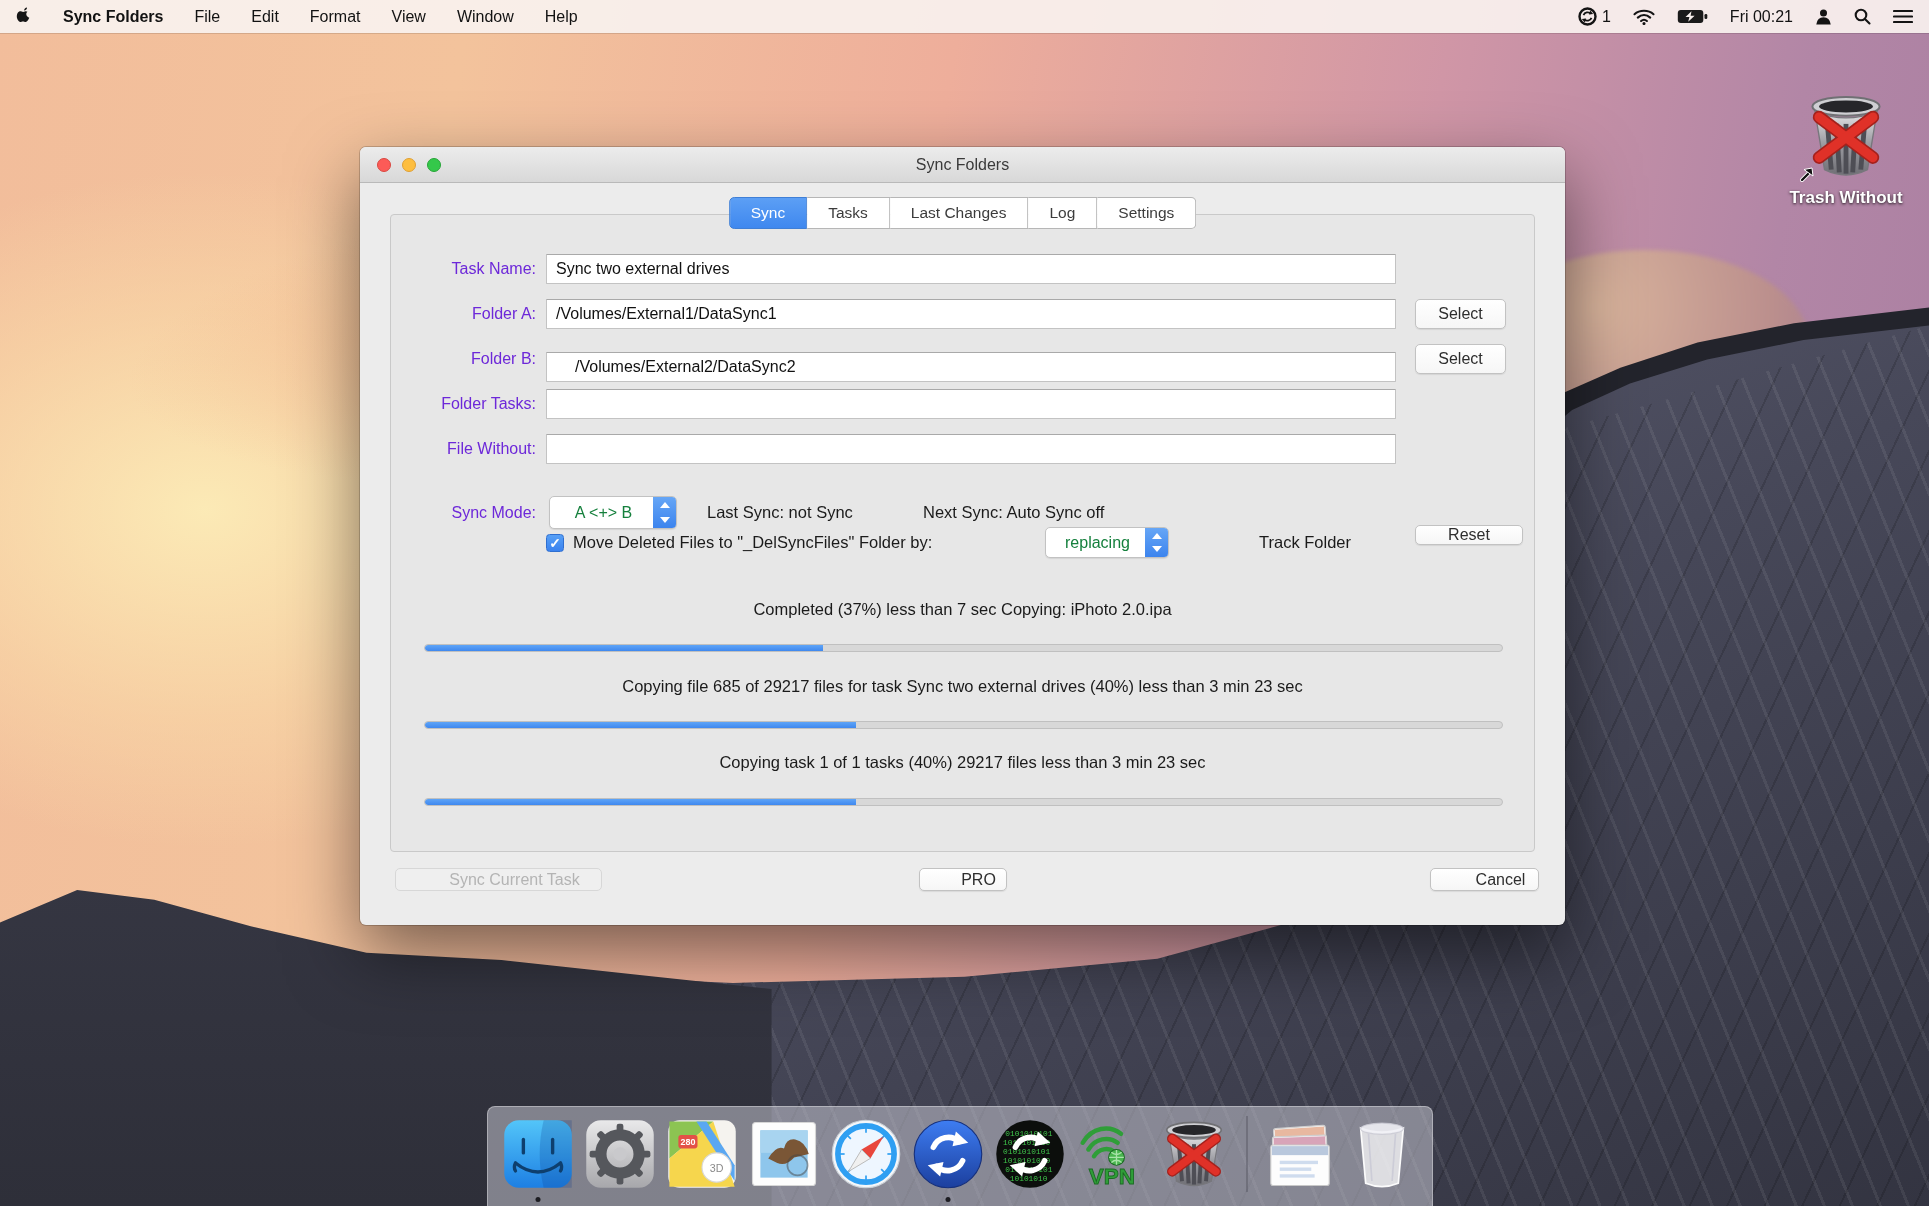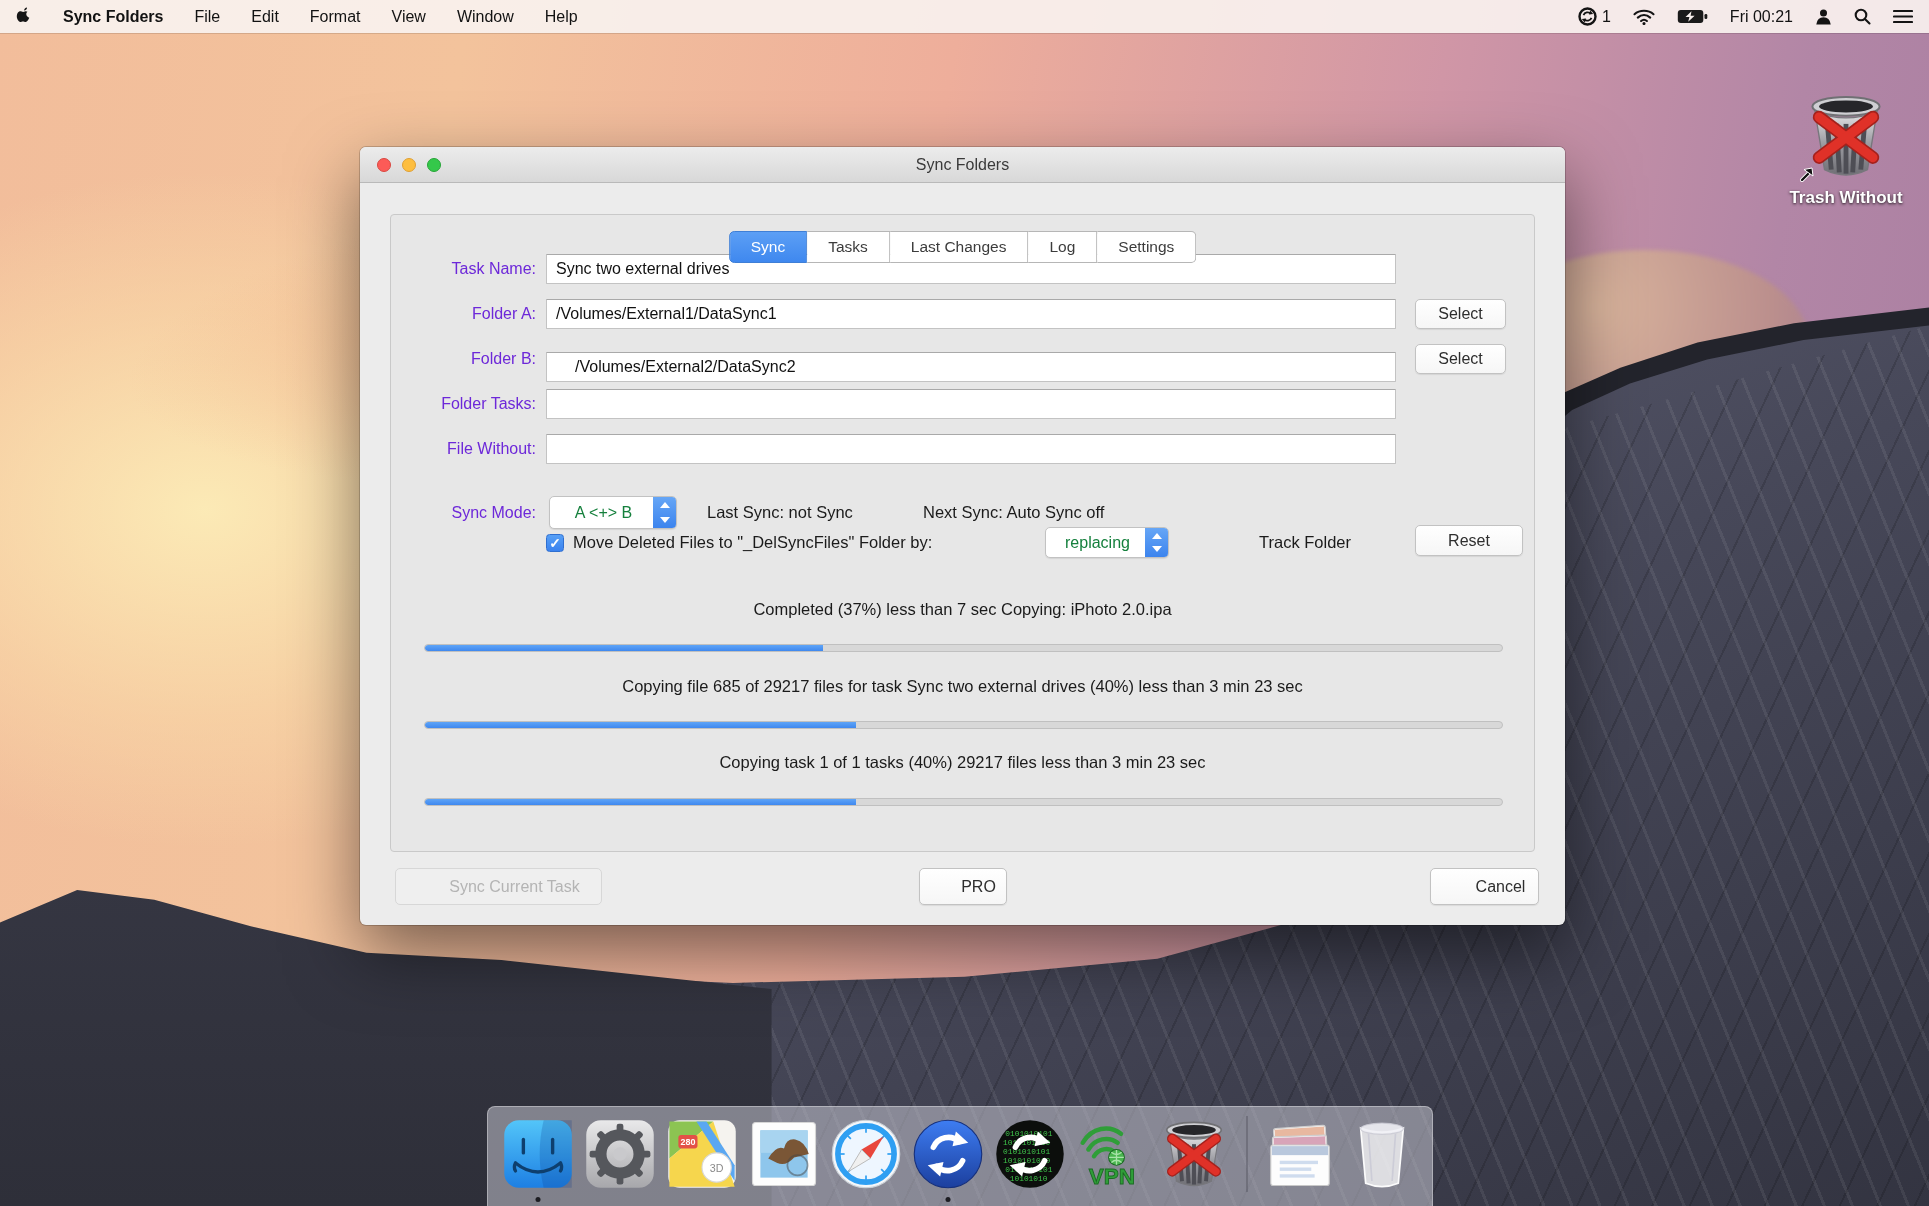--- a/index.html
+++ b/index.html
@@ -55,21 +55,21 @@
     background:linear-gradient(#ececec,#d8d8d8); border-bottom:1px solid #b9b9b9; }
   .titlebar .title { text-align:center; line-height:36px; font-size:16px; color:#3a3a3a; }
   .lights { position:absolute; left:17px; top:11px; display:flex; gap:11px; }
   .light { width:14px; height:14px; border-radius:50%; }
   .light.red    { background:#fc5b57; border:1px solid #d94841; }
   .light.yellow { background:#fdbe40; border:1px solid #dfa035; }
   .light.green  { background:#34c84a; border:1px solid #27a537; }
 
   .tabs { position:absolute; top:50px; left:50%; transform:translateX(-50%); display:flex; z-index:12; }
   .tab { height:32px; line-height:30px; padding:0 21px; background:#fff; border:1px solid #b6b6b6;
-    border-left-width:0; font-size:15.5px; color:#3c3c3c; cursor:default;margin-top:34px; }
+    border-left-width:0; font-size:15.5px; color:#3c3c3c; cursor:default; }
   .tab:first-child { border-left-width:1px; border-radius:5px 0 0 5px; }
   .tab:last-child  { border-radius:0 5px 5px 0; }
   .tab.active { background:linear-gradient(#5c9ff5,#3f88ef); color:#fff; border-color:#3f7fd6; }
 
   .panel { position:absolute; left:30px; top:67px; width:1145px; height:638px;
     background:#e7e7e7; border:1px solid #c9c9c9; border-radius:4px; }
 
   .flabel { position:absolute; left:0; width:145px; text-align:right; font-size:16px; color:#6d28d9; line-height:30px; }
   .tinput { position:absolute; left:155px; width:850px; height:30px; background:#fff;
     border:1px solid #c3c3c3; border-top-color:#a9a9a9; font-size:16px; color:#111;
@@ -93,21 +93,21 @@
 
   .checkbox { position:absolute; width:18px; height:18px; border-radius:3.5px;
     background:linear-gradient(#57a0f6,#3a82ee); border:1px solid #2f6fd0; color:#fff;
     font-size:14px; font-weight:bold; text-align:center; line-height:17px; }
 
   .ptext { position:absolute; width:100%; text-align:center; font-size:16.5px; color:#1b1b1b; }
   .pbar { position:absolute; left:33px; width:1079px; height:8px; background:#d8d8d8;
     border:1px solid #c0c0c0; border-radius:5px; overflow:hidden; }
   .pfill { height:100%; background:linear-gradient(#5ea4f7,#3f88ef); border-radius:4px 0 0 4px; }
 
-  .footer-btn { position:absolute; top:721px; height:37px;padding-left:32px; }
+  .footer-btn { position:absolute; top:721px; height:23px;padding-left:32px; }
   .btn-sync-current { left:35px; width:207px; background:#efefef; border-color:#d7d7d7; color:#b4b4b4; box-shadow:none; }
   .btn-pro { left:50%; margin-left:-44px; width:88px; }
   .btn-cancel { left:1070px; width:109px; }
 
   
   .dock { position:absolute; left:487px; bottom:0; height:100px; z-index:30;
     background:rgba(197,197,207,0.55); border:1px solid rgba(255,255,255,0.35); border-bottom:none;
     border-radius:8px 8px 0 0; display:flex; align-items:center; padding:0 14px 6px 14px; gap:10px; }
   .dock-item { position:relative; width:72px; height:72px; }
   .dock-item svg { width:72px; height:72px; display:block; }
@@ -302,21 +302,21 @@
     <div class="inline-text" style="left:316px; top:281px; line-height:33px">Last Sync: not Sync</div>
     <div class="inline-text" style="left:532px; top:281px; line-height:33px">Next Sync: Auto Sync off</div>
 
     <div class="checkbox" style="left:155px; top:319px">✓</div>
     <div class="inline-text" style="left:182px; top:312px; line-height:31px">Move Deleted Files to "_DelSyncFiles" Folder by:</div>
     <div class="dropdown" style="left:654px; top:312px; width:124px; height:31px">
       <span class="dval">replacing</span>
       <span class="stepper"></span>
     </div>
     <div class="inline-text" style="left:868px; top:312px; line-height:31px">Track Folder</div>
-    <button class="btn" style="position:absolute; left:1024px; top:310px; width:108px; height:31px">Reset</button>
+    <button class="btn" style="position:absolute; left:1024px; top:310px; width:108px; height:20px">Reset</button>
 
     <div class="ptext" style="top:385px">Completed (37%) less than 7 sec Copying: iPhoto 2.0.ipa</div>
     <div class="pbar" style="top:429px">
       <div class="pfill" style="width: 37%;"></div>
     </div>
 
     <div class="ptext" style="top:462px">Copying file 685 of 29217 files for task Sync two external drives (40%) less than 3 min 23 sec</div>
     <div class="pbar" style="top:506px">
       <div class="pfill" style="width: 40%;"></div>
     </div>

